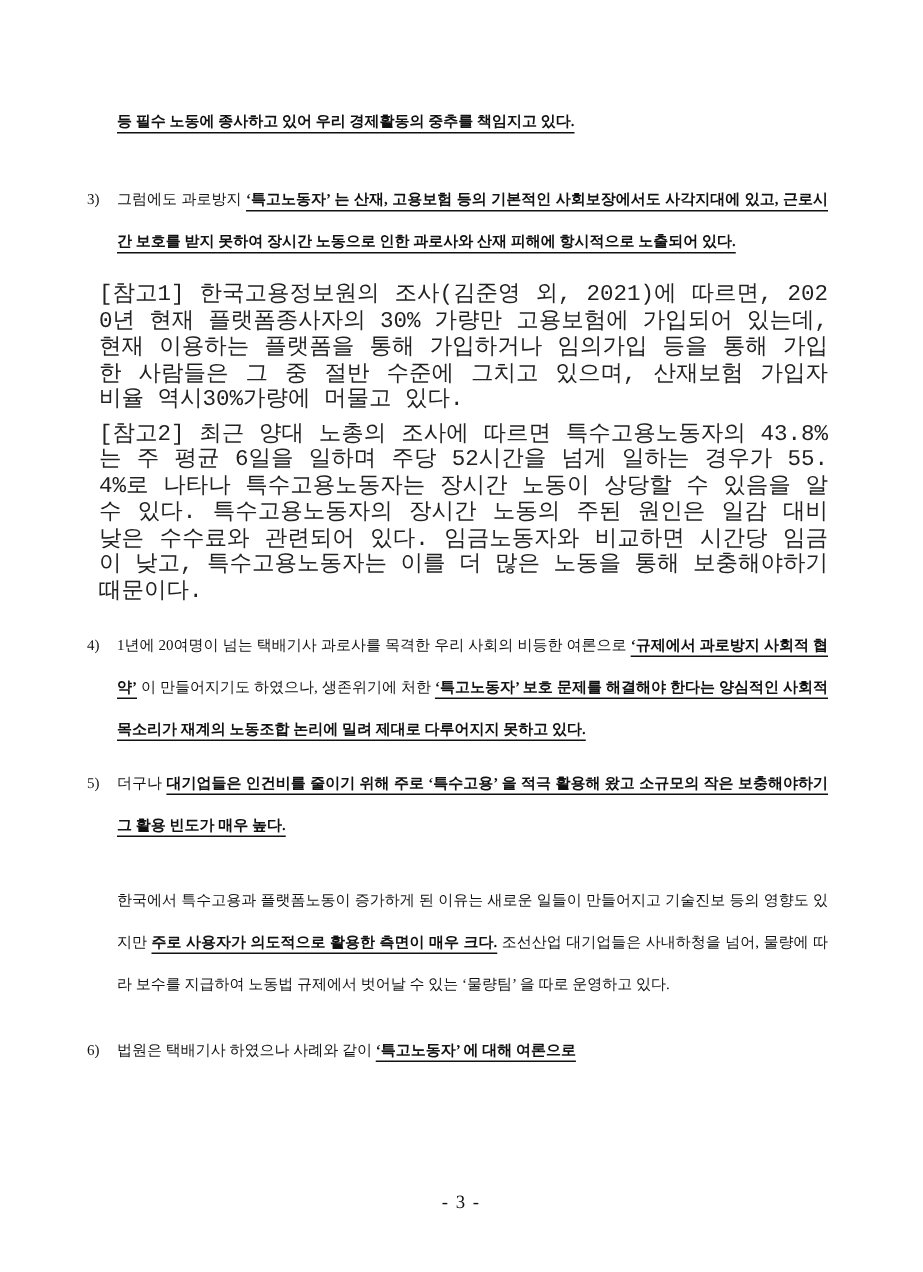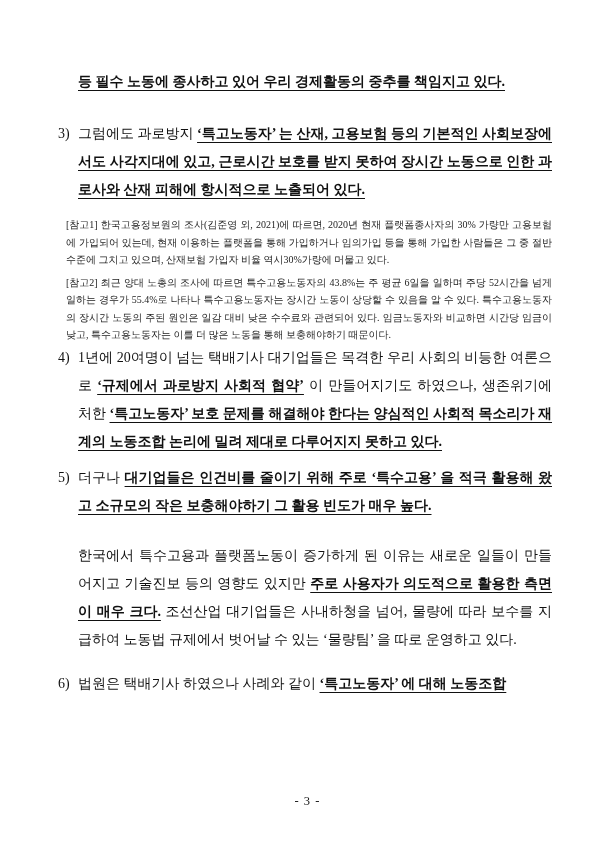--- a/index.html
+++ b/index.html
@@ -5,45 +5,45 @@
   html,body{margin:0;padding:0;background:#ffffff;}
   .page{
     position:relative;
     width:615px;height:848px;
     background:#ffffff;
     color:#111111;
     font-family:"Liberation Serif","DejaVu Serif",serif;
     overflow:hidden;
   }
   .content{position:absolute;left:58px;top:68px;width:494px;}
-  .bodytext{font-size:14px;line-height:28px;}
+  .bodytext{font-size:10px;line-height:28px;}
   .item{display:flex;}
   .item .num{flex:0 0 20px;}
   .item .itembody{flex:1;text-align:justify;word-break:break-all;}
   .cont{padding-left:20px;text-align:justify;word-break:break-all;}
   .para{padding-left:20px;text-align:justify;word-break:break-all;}
   .bu{
     font-weight:bold;
     text-decoration:underline;
     text-decoration-thickness:1px;
     text-underline-offset:4px;
   }
   .note{
     margin-left:8px;
-    font-family:Liberation Serif, serif;
-    font-size:10px;
+    font-family:Liberation Mono, monospace;
+    font-size:15px;
     line-height:17.5px;
     color:#222222;
     text-align:justify;
     word-break:break-all;
   }
   .b0{margin-bottom:24px;}
   .b1{margin-bottom:12px;}
   .b2{margin-bottom:5px;}
-  .b3{margin-bottom:0;}
+  .b3{margin-bottom:14px;}
   .b4{margin-bottom:8px;}
   .b5{margin-bottom:22px;}
   .b6{margin-bottom:16px;}
   .footer{
     position:absolute;top:794px;left:0;width:100%;
     text-align:center;
     font-size:12.5px;
     letter-spacing:1px;
     color:#111111;
   }
@@ -66,31 +66,31 @@
       <span>한국고용정보원의 조사(김준영 외, 2021)에 따르면, 2020년 현재 플랫폼종사자의 30% 가량만 고용보험에 가입되어 있는데, 현재 이용하는 플랫폼을 통해 가입하거나 임의가입 등을 통해 가입한 사람들은 그 중 절반 수준에 그치고 있으며, 산재보험 가입자 비율 역시30%가량에 머물고 있다.</span>
     </div>
 
     <div class="note b3">
       <span>[참고2]</span>
       <span>최근 양대 노총의 조사에 따르면 특수고용노동자의 43.8%는 주 평균 6일을 일하며 주당 52시간을 넘게 일하는 경우가 55.4%로 나타나 특수고용노동자는 장시간 노동이 상당할 수 있음을 알 수 있다. 특수고용노동자의 장시간 노동의 주된 원인은 일감 대비 낮은 수수료와 관련되어 있다. 임금노동자와 비교하면 시간당 임금이 낮고, 특수고용노동자는 이를 더 많은 노동을 통해 보충해야하기 때문이다.</span>
     </div>
 
     <div class="bodytext item b4">
       <span class="num">4)</span>
-      <div class="itembody"><span>1년에 20여명이 넘는 택배기사 대기업들은 목격한 우리 사회의 비등한 여론으로 </span><span class="bu">‘규제에서 과로방지 사회적 협약’</span><span> 이 만들어지기도 하였으나, 생존위기에 처한 </span><span class="bu">‘특고노동자’ 보호 문제를 해결해야 한다는 양심적인 사회적 목소리가 재계의 노동조합 논리에 밀려 제대로 다루어지지 못하고 있다.</span></div>
+      <div class="itembody"><span>1년에 20여명이 넘는 택배기사 과로사를 목격한 우리 사회의 비등한 여론으로 </span><span class="bu">‘규제에서 과로방지 사회적 협약’</span><span> 이 만들어지기도 하였으나, 생존위기에 처한 </span><span class="bu">‘특고노동자’ 보호 문제를 해결해야 한다는 양심적인 사회적 목소리가 재계의 노동조합 논리에 밀려 제대로 다루어지지 못하고 있다.</span></div>
     </div>
 
     <div class="bodytext item b5">
       <span class="num">5)</span>
       <div class="itembody"><span>더구나 </span><span class="bu">대기업들은 인건비를 줄이기 위해 주로 ‘특수고용’ 을 적극 활용해 왔고 소규모의 작은 보충해야하기 그 활용 빈도가 매우 높다.</span></div>
     </div>
 
     <div class="bodytext para b6"><span>한국에서 특수고용과 플랫폼노동이 증가하게 된 이유는 새로운 일들이 만들어지고 기술진보 등의 영향도 있지만 </span><span class="bu">주로 사용자가 의도적으로 활용한 측면이 매우 크다.</span><span> 조선산업 대기업들은 사내하청을 넘어, 물량에 따라 보수를 지급하여 노동법 규제에서 벗어날 수 있는 ‘물량팀’ 을 따로 운영하고 있다.</span></div>
 
     <div class="bodytext item">
       <span class="num">6)</span>
-      <div class="itembody"><span>법원은 택배기사 하였으나 사례와 같이 </span><span class="bu">‘특고노동자’ 에 대해 노동조합</span></div>
+      <div class="itembody"><span>법원은 택배기사 하였으나 사례와 같이 </span><span class="bu">‘특고노동자’ 에 대해 여론으로</span></div>
     </div>
 
   </div>
 
   <div class="footer">- 3 -</div>
 </div>
 
 </body></html>

